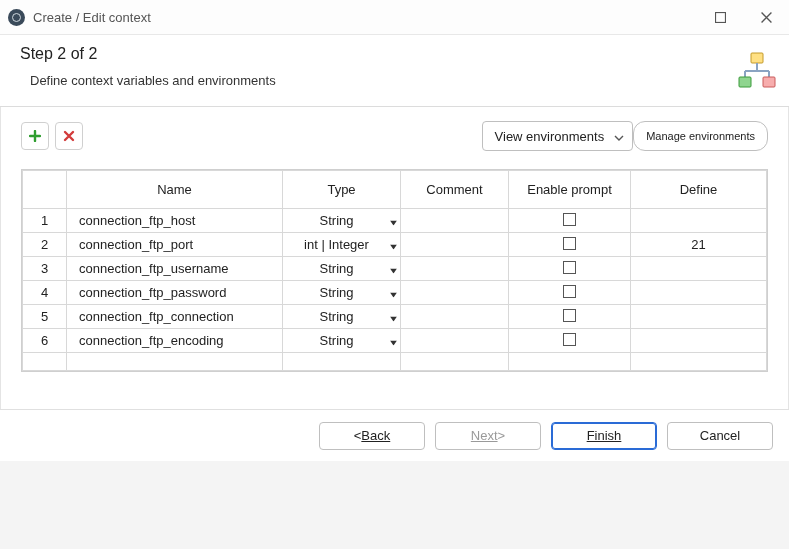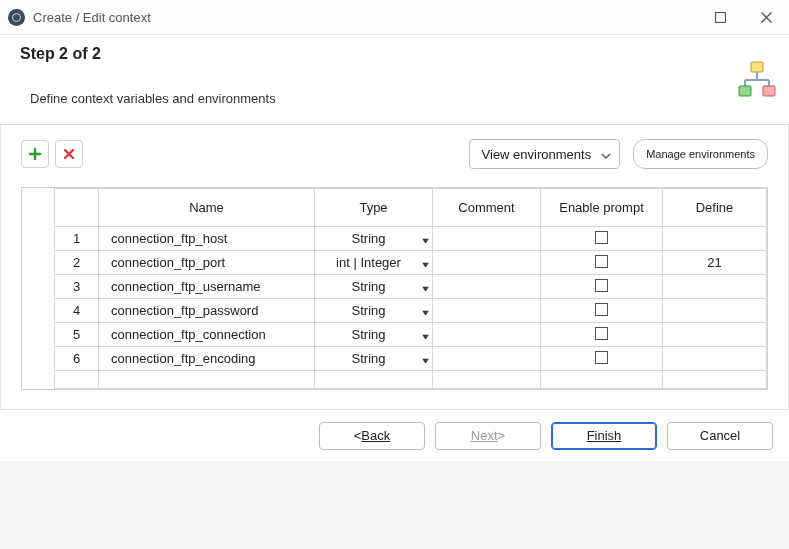--- a/index.html
+++ b/index.html
@@ -54,23 +54,23 @@
   
   .header {
     padding: 10px 20px 18px 20px;
     background: #fff;
     position: relative;
     border-top: 1px solid #e8e8e8;
     border-bottom: 1px solid #dcdcdc;
   }
   .header-title {
     font-size: 16px;
-    font-weight: 700;
+    font-weight: 400;
     color: #222;
-    margin-bottom: 28px;
+    margin-bottom: 10px;
   }
   .header-sub {
     font-size: 13px;
     color: #333;
     margin-left: 10px;
   }
   .header-icon {
     position: absolute;
     right: 12px; top: 50%;
     transform: translateY(-50%);
@@ -104,40 +104,39 @@
   .toolbar-spacer { flex: 1; }
   .dropdown-btn {
     height: 30px;
     border: 1px solid #bfbfbf;
     border-radius: 4px;
     background: #fff;
     padding: 0 8px 0 12px;
     display: flex;
     align-items: center;
     cursor: pointer;
-    margin-right: 13px;
+    margin-right: 0;
     font-size: 13px;
   }
   .dropdown-btn .chev { margin-left: 10px; }
   .normal-btn {
     height: 30px;
     border: 1px solid #bfbfbf;
     border-radius: 12px;
     background: #fff;
     padding: 0 12px;
     display: flex;
     align-items: center;
     cursor: pointer;
     font-size: 11px;
   }
   
   .table-wrap {
     border: 1px solid #cfcfcf;
     overflow: auto;
-    padding-left: 32px;
   }
   table {
     border-collapse: collapse;
     width: 100%;
     table-layout: fixed;
   }
   th, td {
     border: 1px solid #d8d8d8;
     text-align: center;
     height: 24px;

